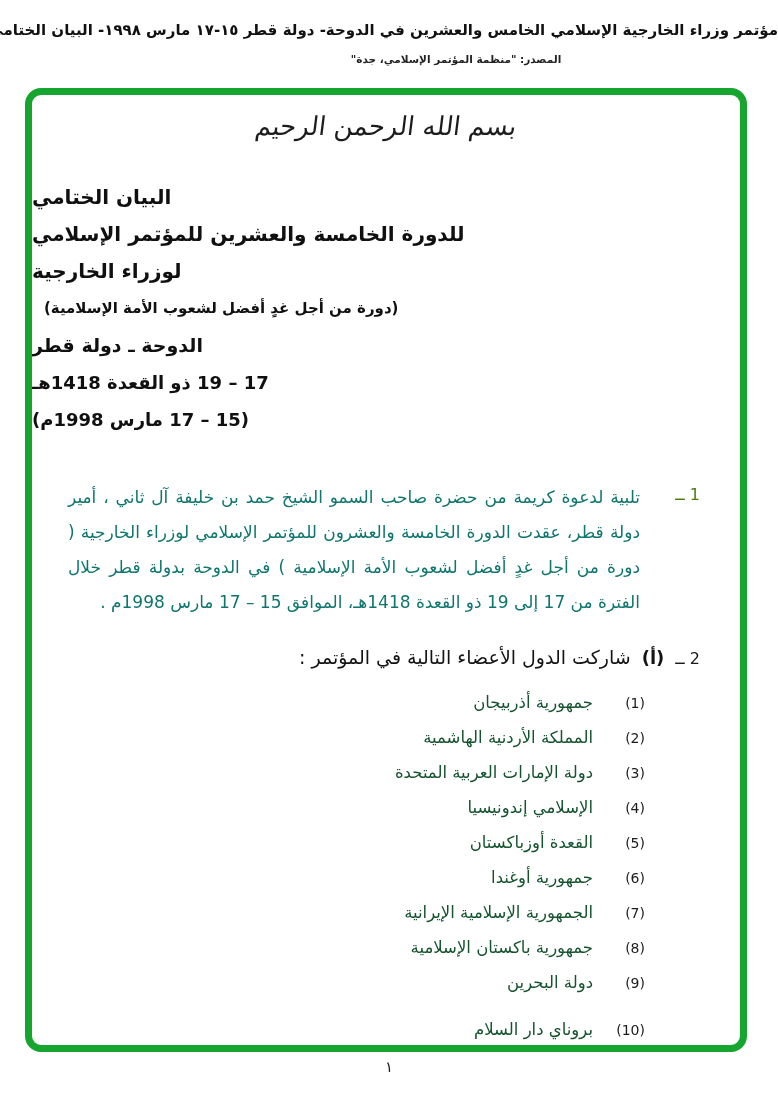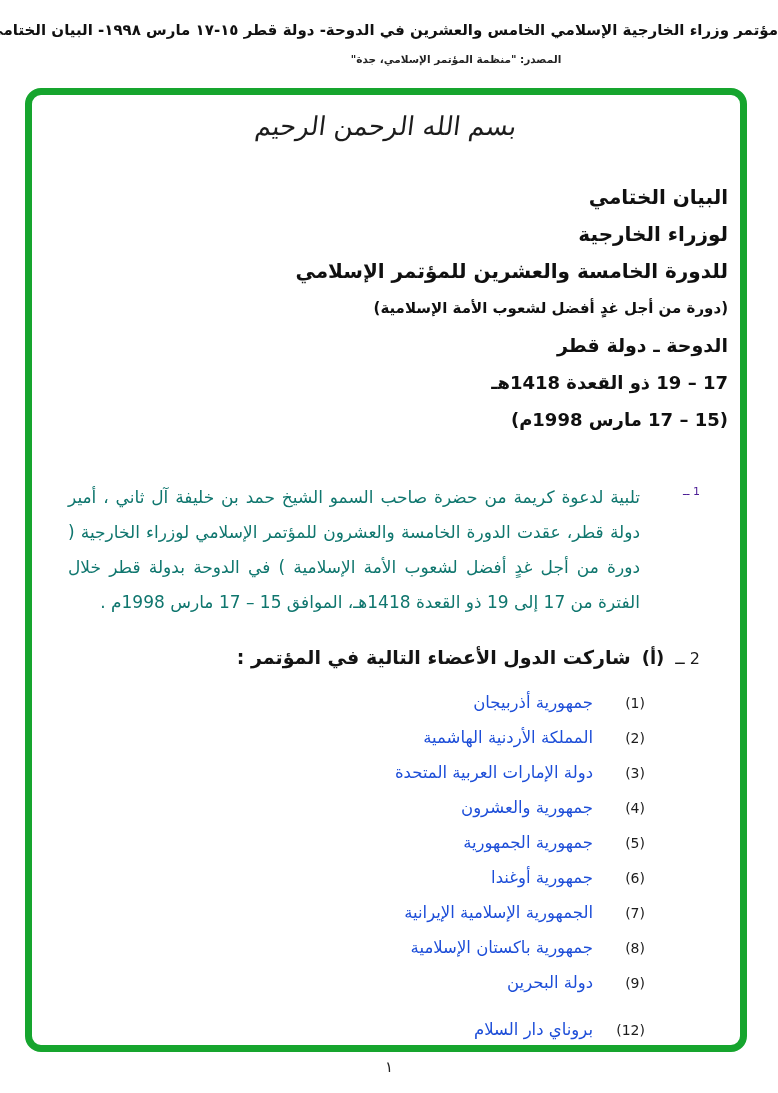--- a/index.html
+++ b/index.html
@@ -48,72 +48,72 @@
     direction: rtl; text-align: center;
     font-size: 26px; font-weight: normal;
     transform: skewX(-7deg);
     color: #1c1c1c;
     letter-spacing: 1px;
   }
 
   
   .title-block {
     position: absolute; top: 84px; left: 0; right: 12px;
-    direction: rtl; text-align: right;
+    direction: rtl; text-align: left;
     font-weight: bold; color: #101010;
   }
   .title-block .tl { line-height: 37px; }
   .tl-0 { font-size: 20px; }
   .tl-1 { font-size: 20px; }
   .tl-2 { font-size: 20px; }
   .tl-3 { font-size: 15px; margin-left: 12px; }
   .tl-4 { font-size: 19px; letter-spacing: 1px; }
-  .tl-5 { font-size: 18px; padding-left: 48px; }
+  .tl-5 { font-size: 18px; }
   .tl-6 { font-size: 18px; }
 
   
   .para1-num {
     position: absolute; top: 390px; right: 40px;
-    direction: rtl; font-size: 11px; color: #4c1d95;
+    direction: rtl; font-size: 16px; color: #4d7c0f;
   }
   .para1-text {
     position: absolute; top: 385px; right: 100px;
     width: 572px;
     direction: rtl; text-align: justify;
     font-size: 17px; line-height: 35px;
     color: #0f766e;
   }
 
   
   .sec2-row {
     position: absolute; top: 551px; right: 40px;
     direction: rtl;
     display: flex; align-items: baseline; gap: 11px;
   }
   .sec2-num    { font-size: 16px; color: #1a1a1a; text-align: center; }
   .sec2-letter { font-size: 18px; font-weight: bold; }
-  .sec2-head   { font-size: 19px; font-weight: bold; }
+  .sec2-head   { font-size: 19px; font-weight: normal; }
 
   
   .member-list {
     position: absolute; top: 598px; right: 95px;
     direction: rtl;
   }
   .member-row {
     display: flex; align-items: baseline;
     height: 35px;
   }
   .member-row:last-child { transform: translateY(12px); }
   .member-num  {
     width: 40px; flex: 0 0 40px;
     font-size: 14px; color: #1c1c1c;
   }
   .member-name {
     margin-right: 12px;
-    font-size: 16.5px; color: #1d4ed8;
+    font-size: 16.5px; color: #14532d;
     white-space: nowrap;
   }
 
   
   .page-num {
     position: absolute; top: 1058px; left: 0; right: 0;
     text-align: center;
     font-size: 15px; color: #222;
   }
 </style>
@@ -122,22 +122,22 @@
 
 <div class="hdr1">مؤتمر وزراء الخارجية الإسلامي الخامس والعشرين في الدوحة- دولة قطر ١٥-١٧ مارس ١٩٩٨- البيان الختامي</div>
 <div class="hdr2">المصدر: "منظمة المؤتمر الإسلامي، جدة"</div>
 
 <div class="green-box" style="border-color: rgb(22, 165, 46);">
 
   <div class="basmala">بسم الله الرحمن الرحيم</div>
 
   <div class="title-block">
     <div class="tl tl-0">البيان الختامي</div>
+    <div class="tl tl-1">للدورة الخامسة والعشرين للمؤتمر الإسلامي</div>
     <div class="tl tl-2">لوزراء الخارجية</div>
-    <div class="tl tl-1">للدورة الخامسة والعشرين للمؤتمر الإسلامي</div>
     <div class="tl tl-3">(دورة من أجل غدٍ أفضل لشعوب الأمة الإسلامية)</div>
     <div class="tl tl-4">الدوحة ـ دولة قطر</div>
     <div class="tl tl-5">17 – 19 ذو القعدة 1418هـ</div>
     <div class="tl tl-6">(15 – 17 مارس 1998م)</div>
   </div>
 
   <div class="para1-num">1 ــ</div>
   <div class="para1-text">تلبية لدعوة كريمة من حضرة صاحب السمو الشيخ حمد بن خليفة آل ثاني ، أمير دولة قطر، عقدت الدورة الخامسة والعشرون للمؤتمر الإسلامي لوزراء الخارجية ( دورة من أجل غدٍ أفضل لشعوب الأمة الإسلامية ) في الدوحة بدولة قطر خلال الفترة من 17 إلى 19 ذو القعدة 1418هـ، الموافق 15 – 17 مارس 1998م .</div>
 
   <div class="sec2-row">
@@ -154,43 +154,43 @@
     <div class="member-row">
       <span class="member-num">(2)</span>
       <span class="member-name">المملكة الأردنية الهاشمية</span>
     </div>
     <div class="member-row">
       <span class="member-num">(3)</span>
       <span class="member-name">دولة الإمارات العربية المتحدة</span>
     </div>
     <div class="member-row">
       <span class="member-num">(4)</span>
-      <span class="member-name">جمهورية والعشرون</span>
+      <span class="member-name">الإسلامي إندونيسيا</span>
     </div>
     <div class="member-row">
       <span class="member-num">(5)</span>
-      <span class="member-name">جمهورية الجمهورية</span>
+      <span class="member-name">القعدة أوزباكستان</span>
     </div>
     <div class="member-row">
       <span class="member-num">(6)</span>
       <span class="member-name">جمهورية أوغندا</span>
     </div>
     <div class="member-row">
       <span class="member-num">(7)</span>
       <span class="member-name">الجمهورية الإسلامية الإيرانية</span>
     </div>
     <div class="member-row">
       <span class="member-num">(8)</span>
       <span class="member-name">جمهورية باكستان الإسلامية</span>
     </div>
     <div class="member-row">
       <span class="member-num">(9)</span>
       <span class="member-name">دولة البحرين</span>
     </div>
     <div class="member-row">
-      <span class="member-num">(12)</span>
+      <span class="member-num">(10)</span>
       <span class="member-name">بروناي دار السلام</span>
     </div>
   </div>
 
 </div>
 
 <div class="page-num">١</div>
 
 </body></html>

